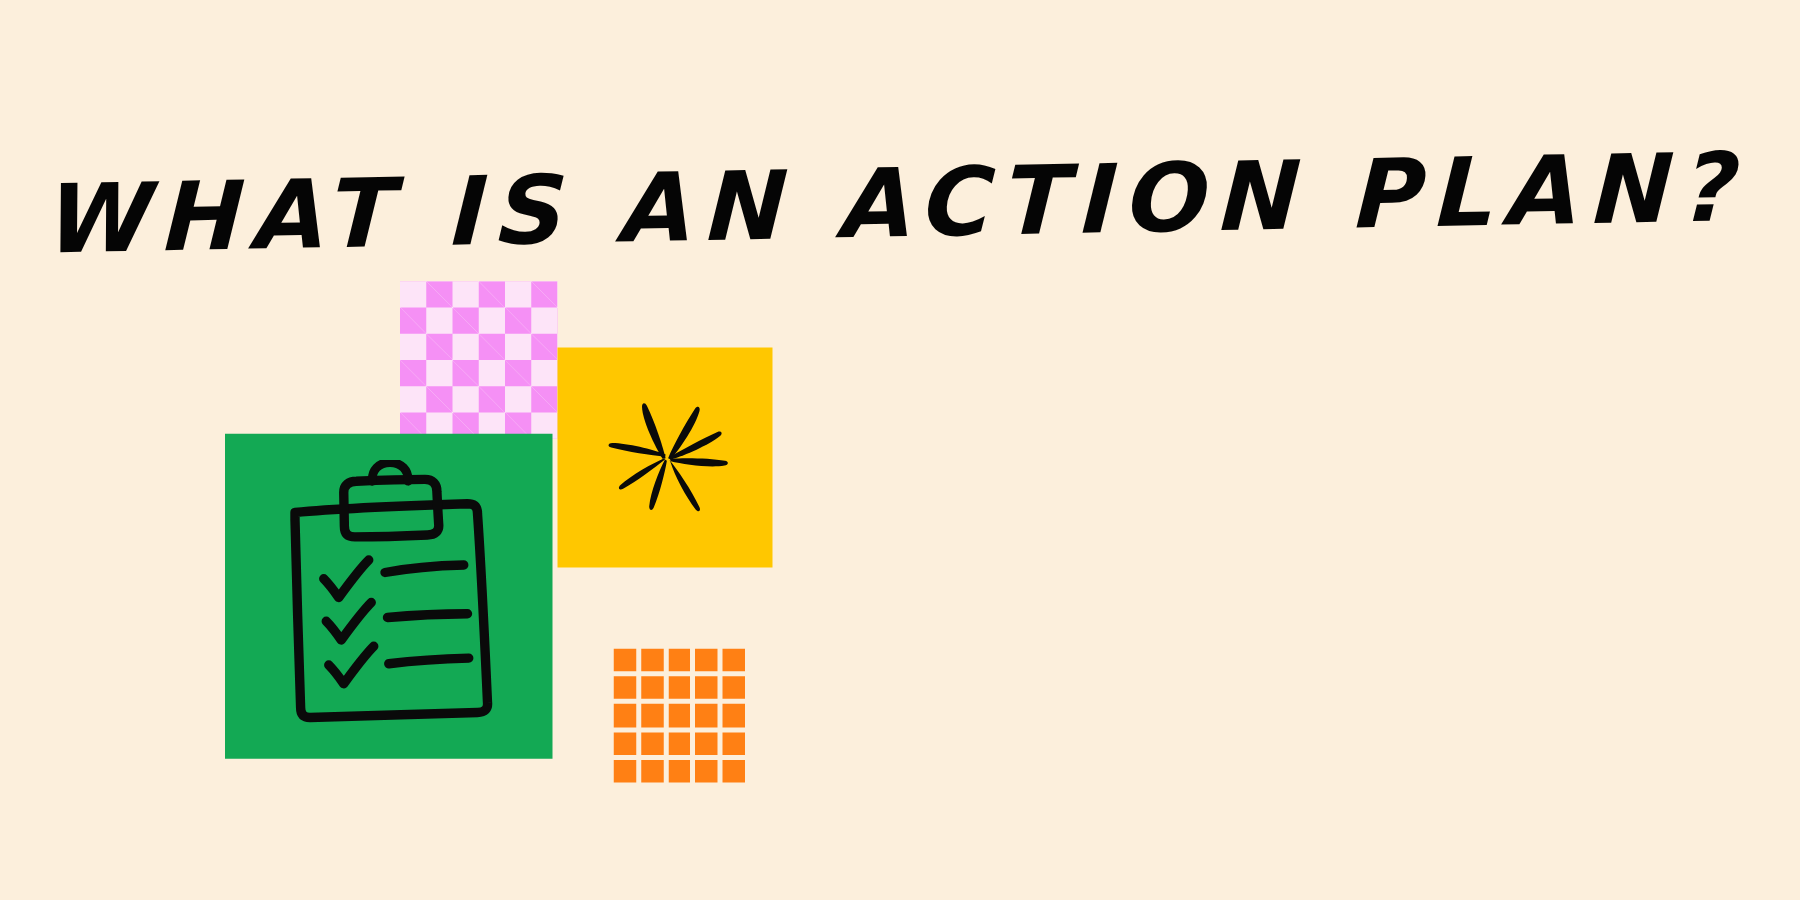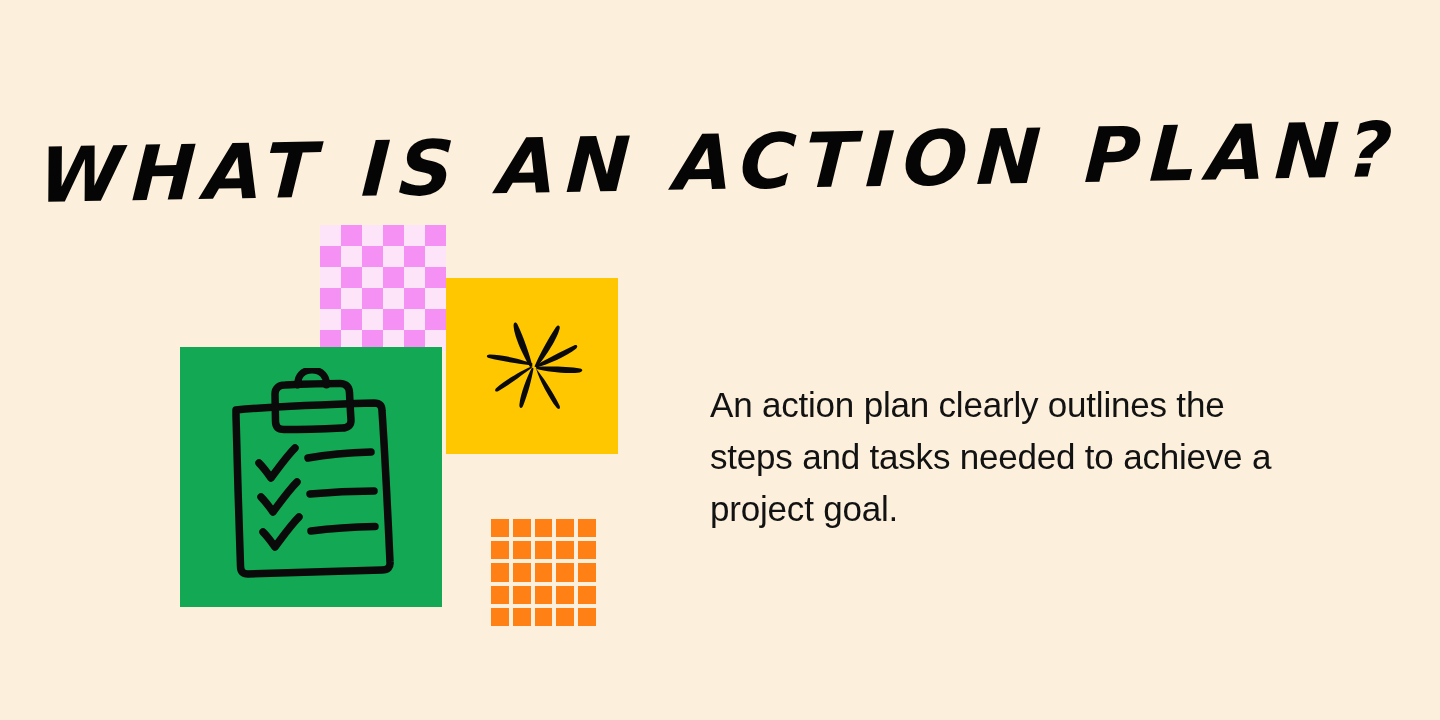--- a/index.html
+++ b/index.html
@@ -203,15 +203,14 @@
       <div class="cell"></div>
       <div class="cell"></div>
       <div class="cell"></div>
       <div class="cell"></div>
       <div class="cell"></div>
       <div class="cell"></div>
     </div>
 
   </div>
 
-  <p id="body-copy">An action plan clearly outlines the steps and tasks needed to achieve a project goal.</p>
 
 </div>
 
 </body></html>

